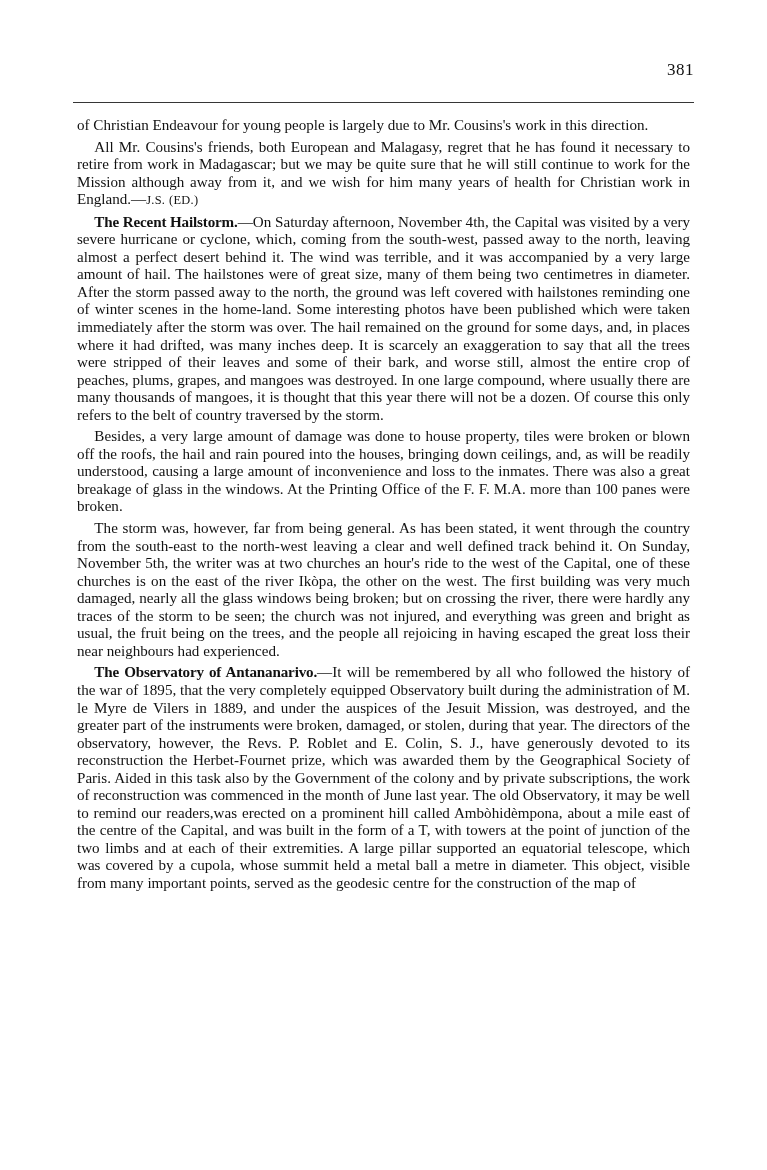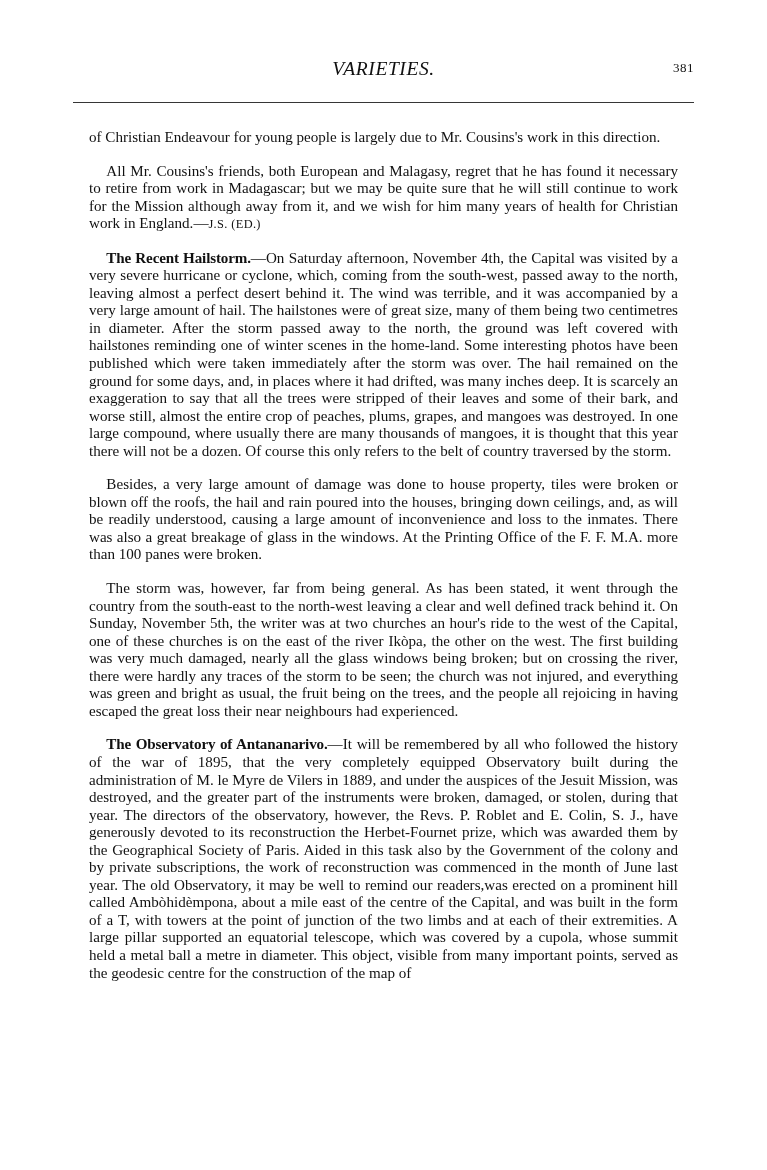--- a/index.html
+++ b/index.html
@@ -34,21 +34,21 @@
     text-align: center;
     font-style: italic;
     font-size: 19.5px;
     letter-spacing: 0.6px;
     white-space: nowrap;
   }
   .folio {
     position: absolute;
     right: 0;
     top: 2px;
-    font-size: 13px;
+    font-size: 17px;
     letter-spacing: 0.5px;
     font-variant-numeric: oldstyle-nums;
   }
   .header-rule {
     position: absolute;
     top: 102px;
     left: 73px;
     width: 621px;
     height: 0;
     border-top: 1.4px solid #1a1a1a;
@@ -59,21 +59,21 @@
     top: 113px;
     left: 73px;
     width: 621px;
     font-size: 15.1px;
     line-height: 17.55px;
     text-align: justify;
     text-justify: inter-word;
     hyphens: none;
   }
   .body-text p {
-    margin: 16px;
+    margin: 4px;
     text-indent: 1.15em;
   }
   .body-text p.no-indent {
     text-indent: 0;
   }
   .run-in-head {
     font-weight: bold;
     letter-spacing: -0.15px;
     font-family: Liberation Serif, serif;
   }
@@ -85,21 +85,20 @@
     white-space: nowrap;
     font-family: Liberation Serif, serif;
   }
 </style>
 </head>
 <body>
 
 <div class="page">
 
   <div class="page-header">
-    <div class="running-head">VARIETIES.</div>
     <div class="folio">381</div>
   </div>
 
   <div class="header-rule"></div>
 
   <div class="body-text">
 
     <p class="no-indent">of Christian Endeavour for young people is largely due to Mr. Cousins's work in this direction.</p>
 
     <p><span>All Mr. Cousins's friends, both European and Malagasy, regret that he has found it necessary to retire from work in Madagascar; but we may be quite sure that he will still continue to work for the Mission although away from it, and we wish for him many years of health for Christian work in England.</span><span class="sig"><span>—</span><span class="smallcaps">J.S.</span> <span class="smallcaps">(ED.)</span></span></p>

